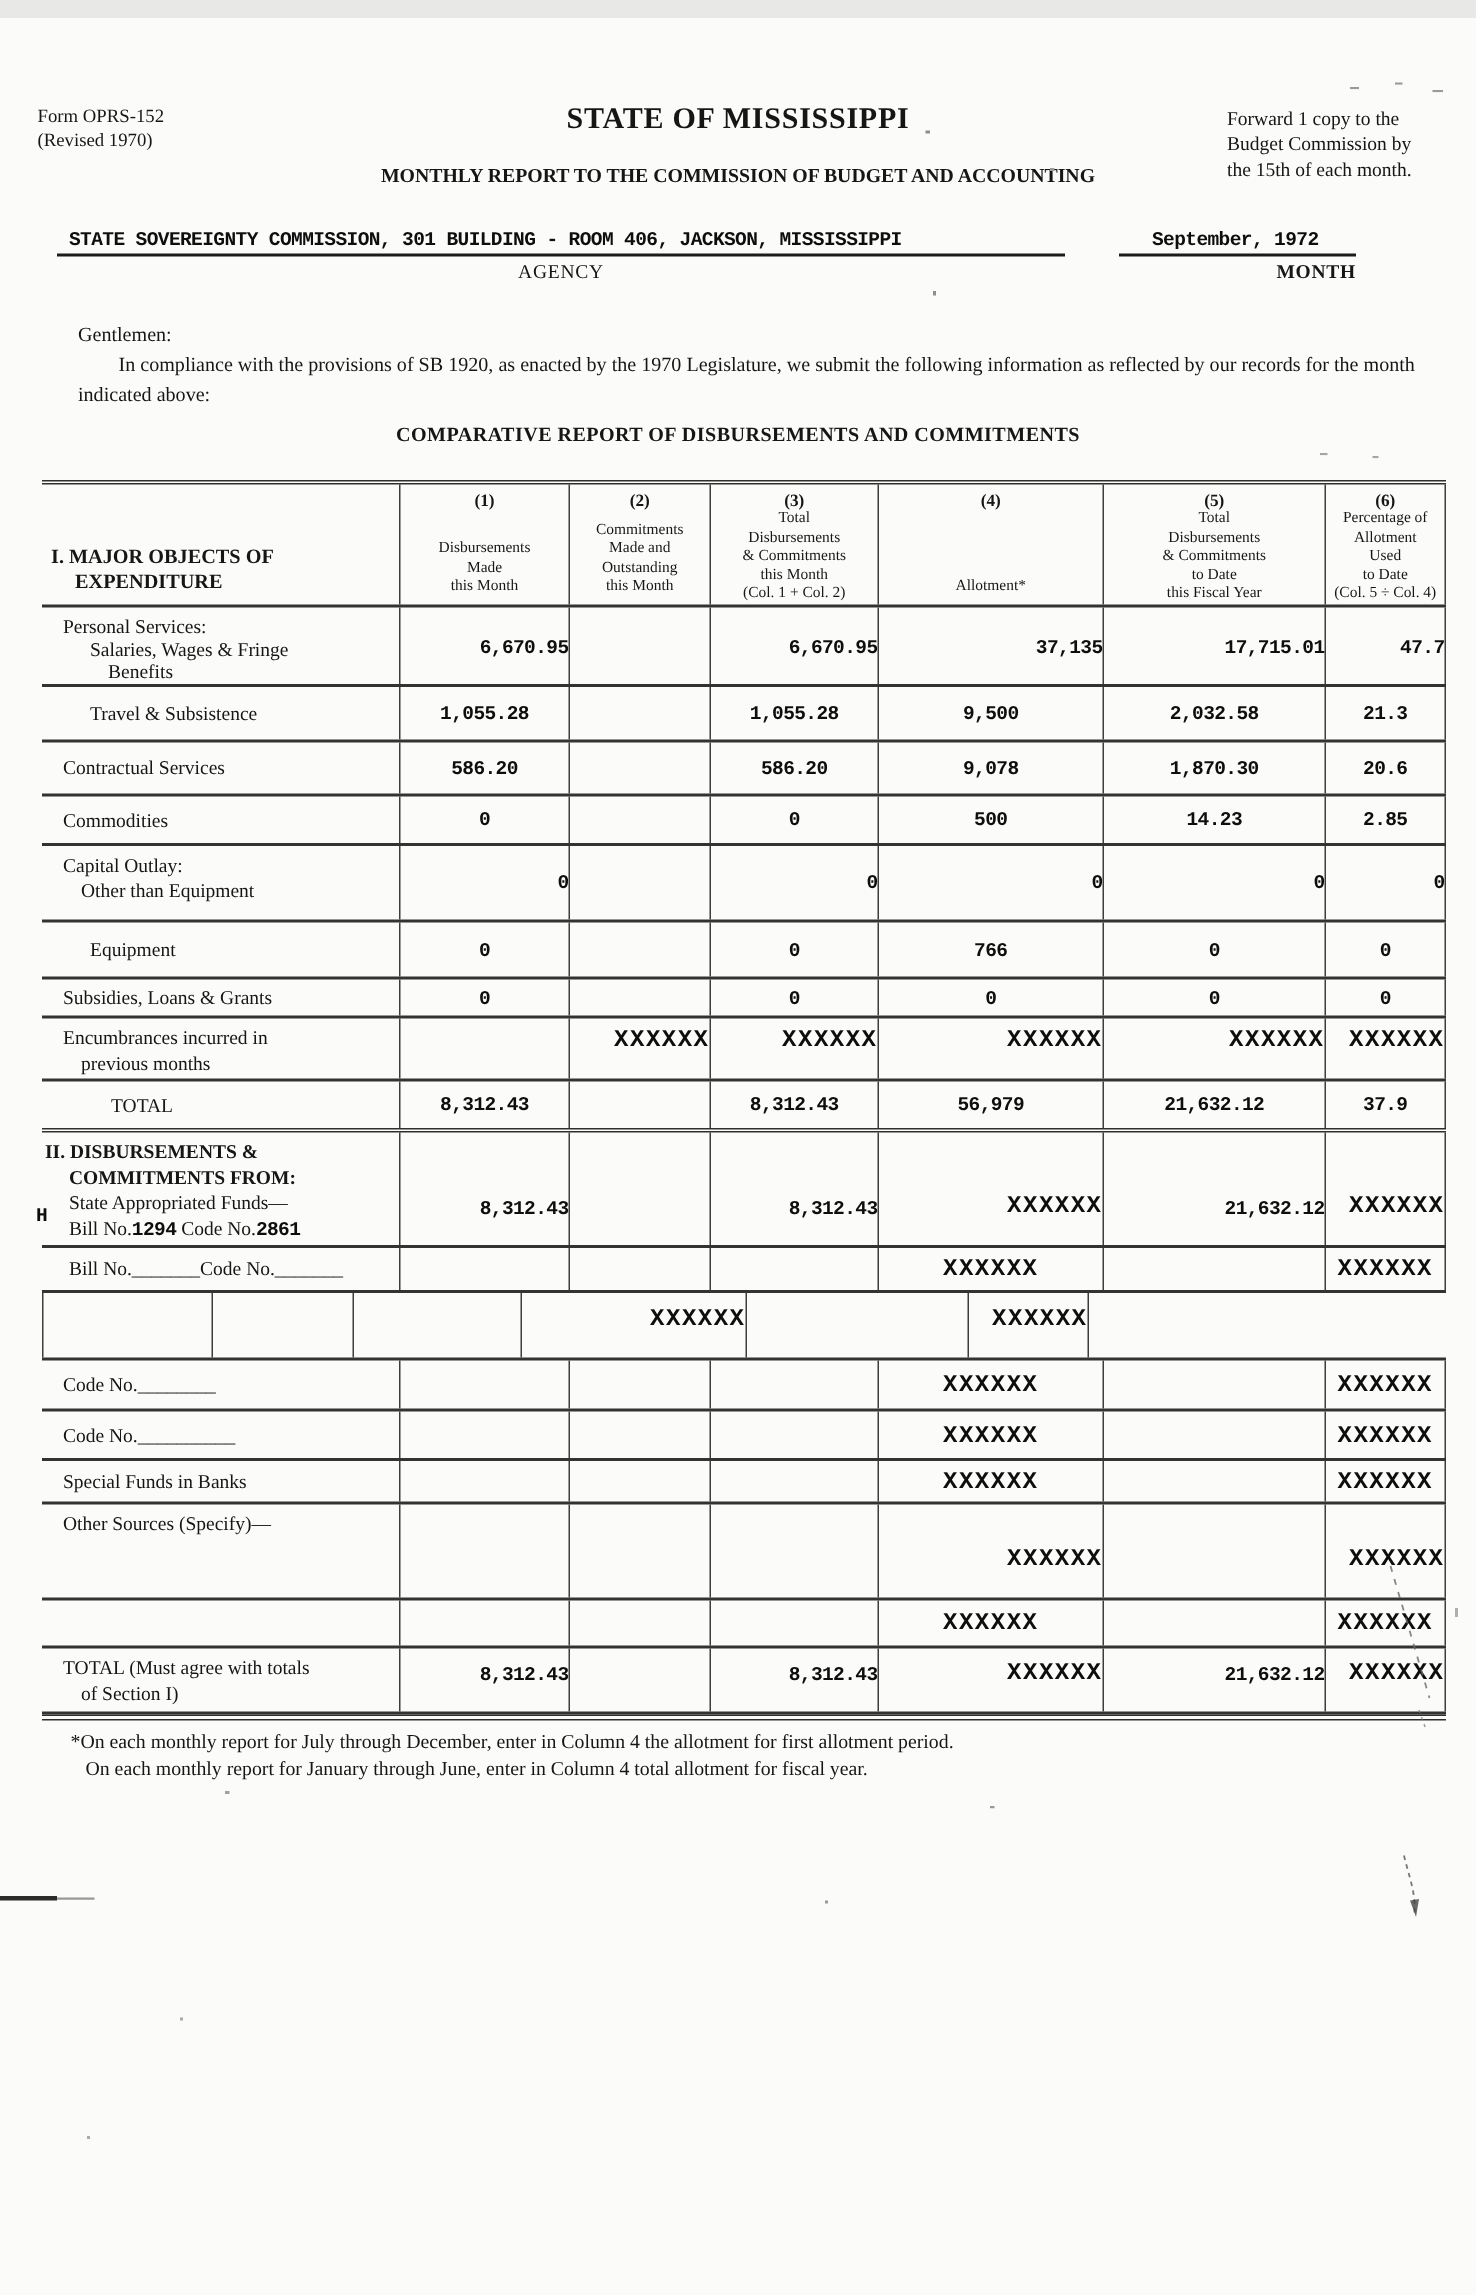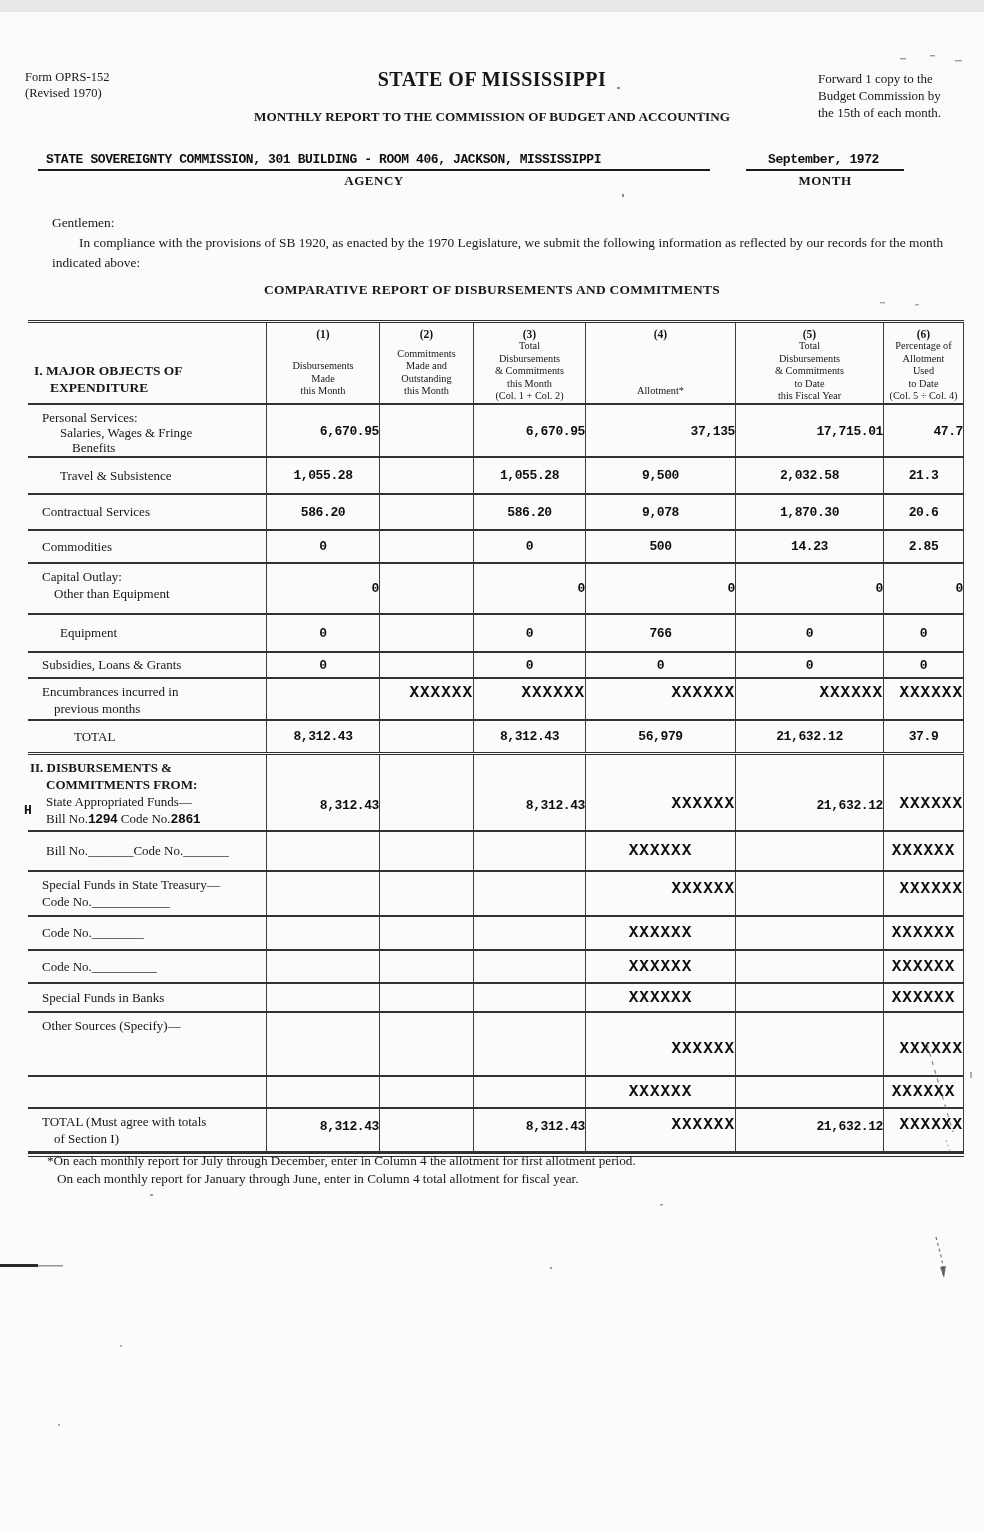--- a/index.html
+++ b/index.html
@@ -10,24 +10,24 @@
   
   .form-no{left:25px;top:58px;font-size:12.5px;line-height:1.25;}
   .title{left:0;right:0;top:56px;text-align:center;font-size:20px;font-weight:700;letter-spacing:.5px;}
   .subtitle{left:0;right:0;top:97px;text-align:center;font-size:13.2px;font-weight:700;}
   .fwd{left:818px;top:58px;width:160px;font-size:13px;line-height:1.32;}
 
   
   .typed{font-family:"Liberation Mono", monospace;font-weight:700;font-size:13px;letter-spacing:-0.4px;color:#0e0e0e;}
   .agency-val{left:46px;top:140px;}
   .agency-rule{left:38px;top:157px;width:672px;height:2px;background:#1c1c1c;}
-  .agency-lbl{left:38px;top:161px;width:672px;text-align:center;font-size:13px;font-weight:700;letter-spacing:.5px;}
+  .agency-lbl{left:38px;top:161px;width:672px;text-align:center;font-size:13px;font-weight:400;letter-spacing:.5px;}
   .month-val{left:768px;top:140px;}
   .month-rule{left:746px;top:157px;width:158px;height:2px;background:#1c1c1c;}
-  .month-lbl{left:746px;top:161px;width:158px;text-align:center;font-size:13px;font-weight:700;letter-spacing:.5px;}
+  .month-lbl{left:746px;top:161px;width:158px;text-align:right;font-size:13px;font-weight:700;letter-spacing:.5px;}
 
   .salutation{left:52px;top:203px;font-size:13.4px;}
   .body-par{left:52px;top:221px;width:898px;font-size:13.4px;line-height:1.5;text-indent:27px;}
   .tbl-title{left:0;right:0;top:270px;text-align:center;font-size:13.4px;font-weight:700;letter-spacing:.3px;}
 
   
   .tbl{position:absolute;left:28px;top:308px;width:936px;
        border-top:3px double #2f2f2f;border-bottom:4px double #2f2f2f;}
   .tr{display:flex;border-bottom:2px solid #333;box-sizing:border-box;}
   .tr.rule-heavy{border-bottom:3px double #2f2f2f;}
@@ -365,40 +365,36 @@
         <div class="td col c4">
           <span class="typed xmark">XXXXXX</span>
         </div>
         <div class="td col c5">
           <span class="typed">21,632.12</span>
         </div>
         <div class="td col c6">
           <span class="typed xmark">XXXXXX</span>
         </div>
       </div>
-      <div class="tr body-row" style="height: 40px;">
+      <div class="tr body-row" style="height: 30px;">
         <div class="td-label">
           <div class="lab-line ind-c">Bill No._______Code No._______</div>
         </div>
         <div class="td col c1"></div>
         <div class="td col c2"></div>
         <div class="td col c3"></div>
         <div class="td col c4">
           <span class="typed xmark">XXXXXX</span>
         </div>
         <div class="td col c5"></div>
         <div class="td col c6">
           <span class="typed xmark">XXXXXX</span>
         </div>
       </div>
       <div class="tr body-row bottom" style="height: 45px;">
-        <div class="td-label">
-          <div class="lab-line ind-b">Special Funds in State Treasury—</div>
-          <div class="lab-line ind-b">Code No.____________</div>
-        </div>
         <div class="td col c1"></div>
         <div class="td col c2"></div>
         <div class="td col c3"></div>
         <div class="td col c4">
           <span class="typed xmark">XXXXXX</span>
         </div>
         <div class="td col c5"></div>
         <div class="td col c6">
           <span class="typed xmark">XXXXXX</span>
         </div>

